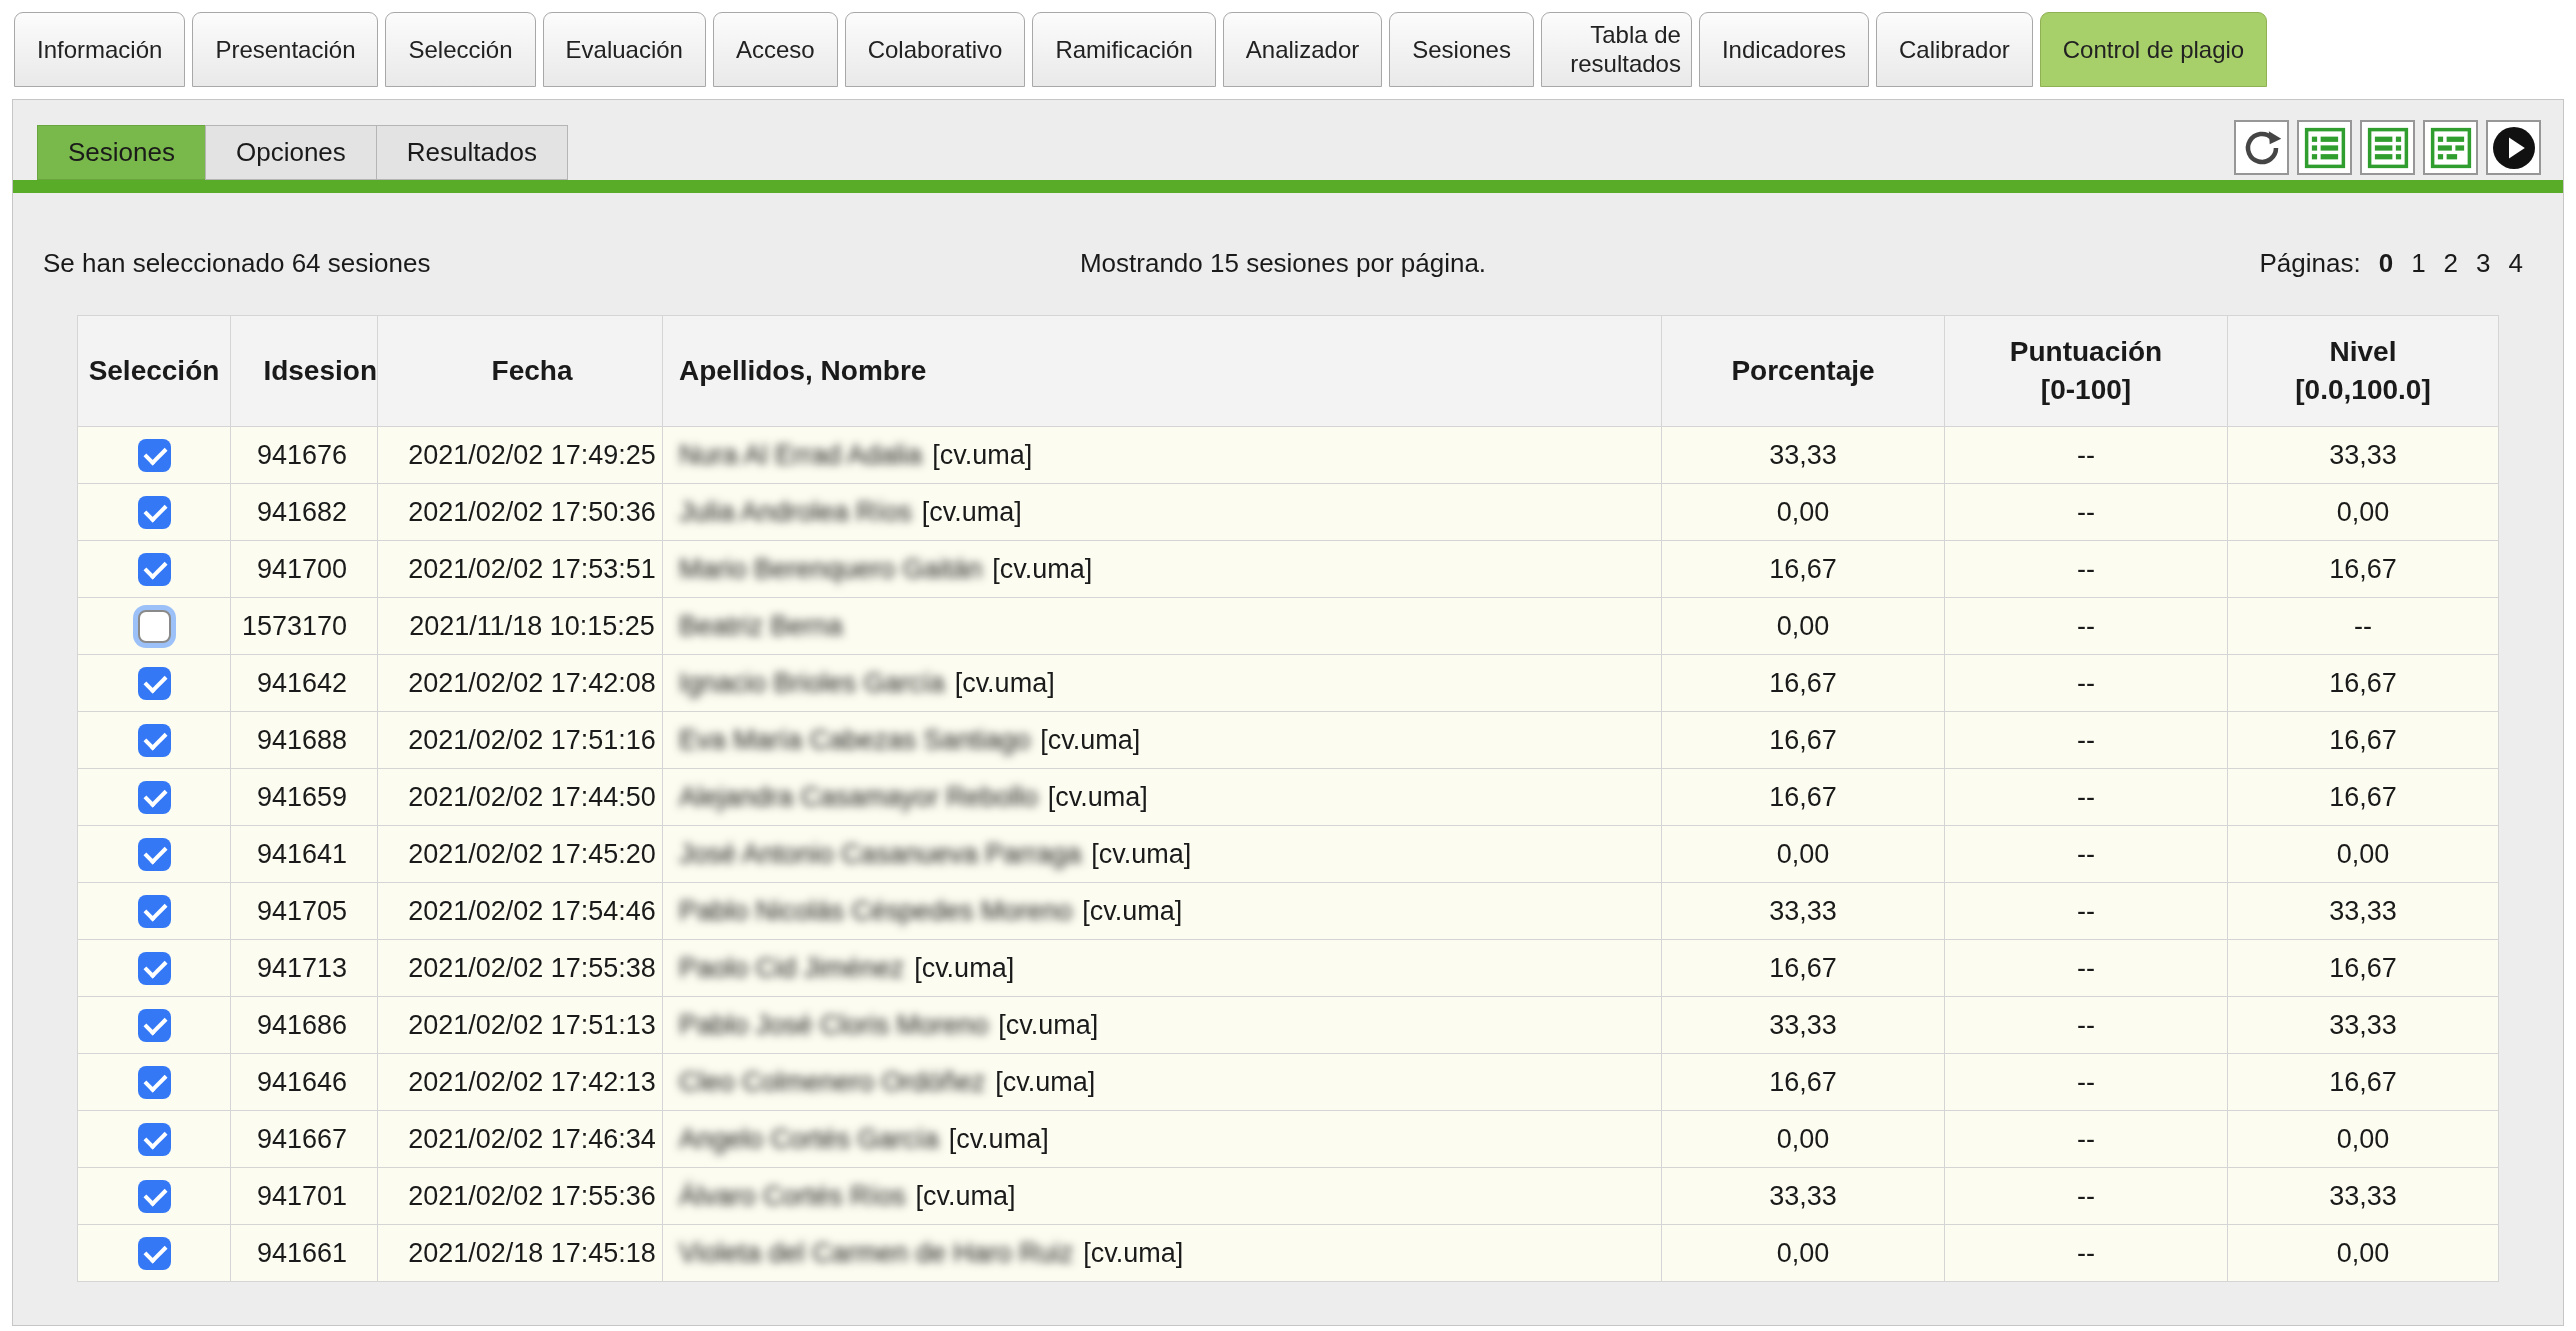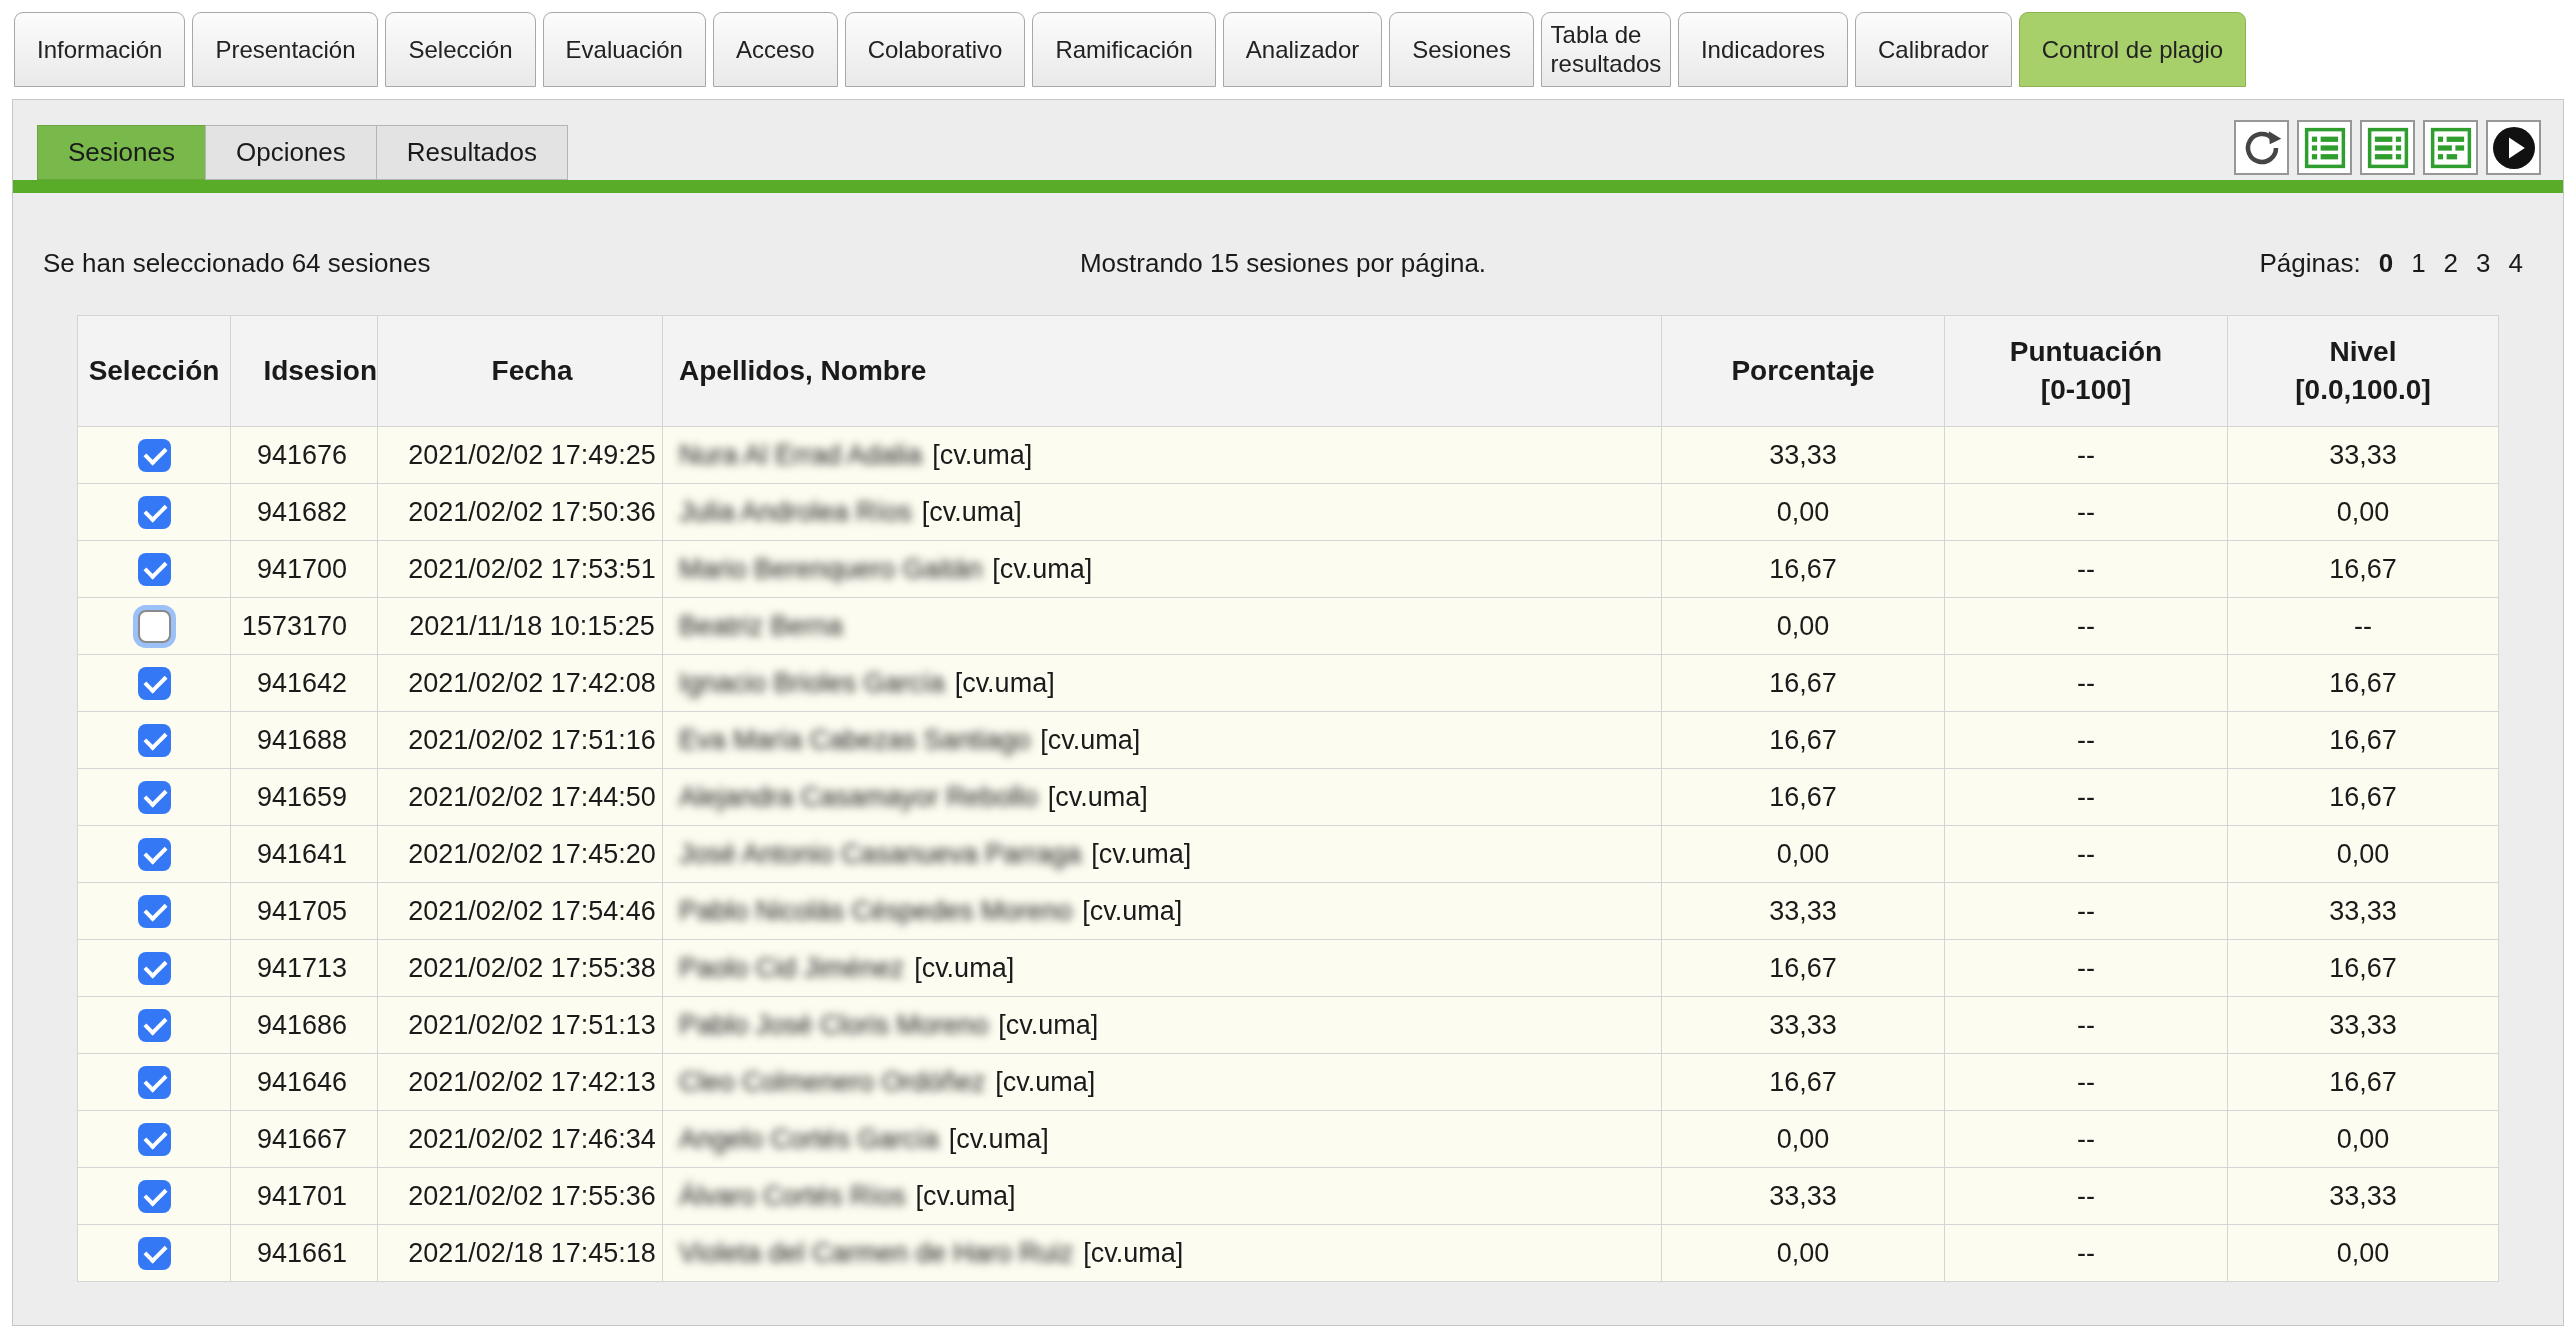--- a/index.html
+++ b/index.html
@@ -27,23 +27,23 @@
     font-size: 24px;
     color: #222;
     background: linear-gradient(#fcfcfc, #e9e9e9);
     border: 1px solid #a8a8a8;
     border-radius: 9px 9px 0 0;
     white-space: nowrap;
     cursor: pointer;
   }
   .main-tab.wrap {
     white-space: normal;
-    width: 130px;
+    width: 151px;
     padding: 0 10px;
-    text-align: left;
+    text-align: right;
     line-height: 1.2;
   }
   .main-tab.active {
     background: #a8d06a;
     border-color: #8fb053;
   }
 
   
   .panel {
     margin: 10px 12px 0 12px;

